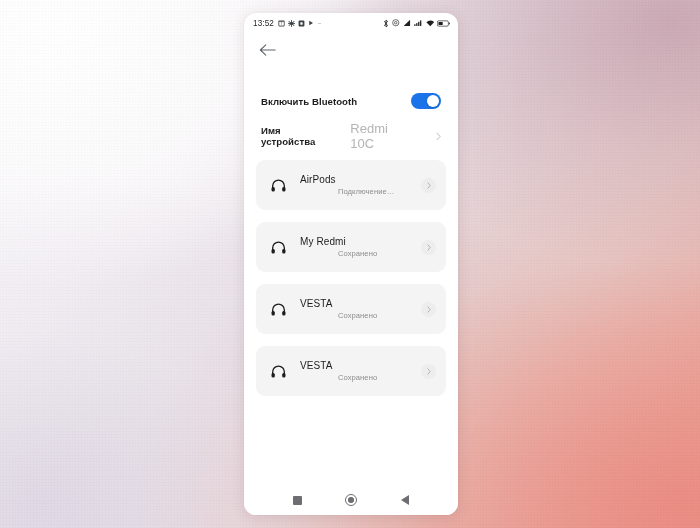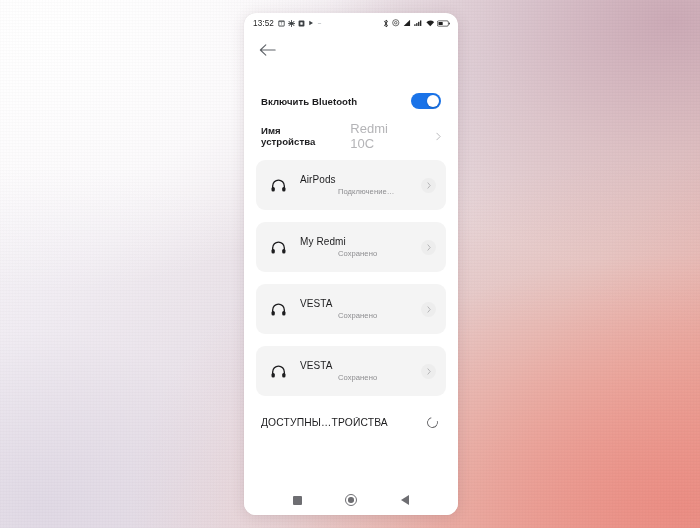--- a/index.html
+++ b/index.html
@@ -453,26 +453,20 @@
         </span>
         <span class="card-chev">
           <svg width="4" height="7" viewBox="0 0 6 10">
             <path d="M1.4 1 L4.8 5 L1.4 9" fill="none" stroke="#a0a0a3" stroke-width="1.1" stroke-linecap="round" stroke-linejoin="round"></path>
           </svg>
         </span>
       </div>
 
     </div>
 
-    <div class="avail">
-      <span class="avail-label">ДОСТУПНЫ…ТРОЙСТВА</span>
-      <span class="avail-spin">
-        <span class="spin-ring"></span>
-      </span>
-    </div>
 
   </div>
 
   <div class="navbar">
     <span class="nav-btn">
       <span class="nav-square"></span>
     </span>
     <span class="nav-btn">
       <span class="nav-home">
           <i></i>

